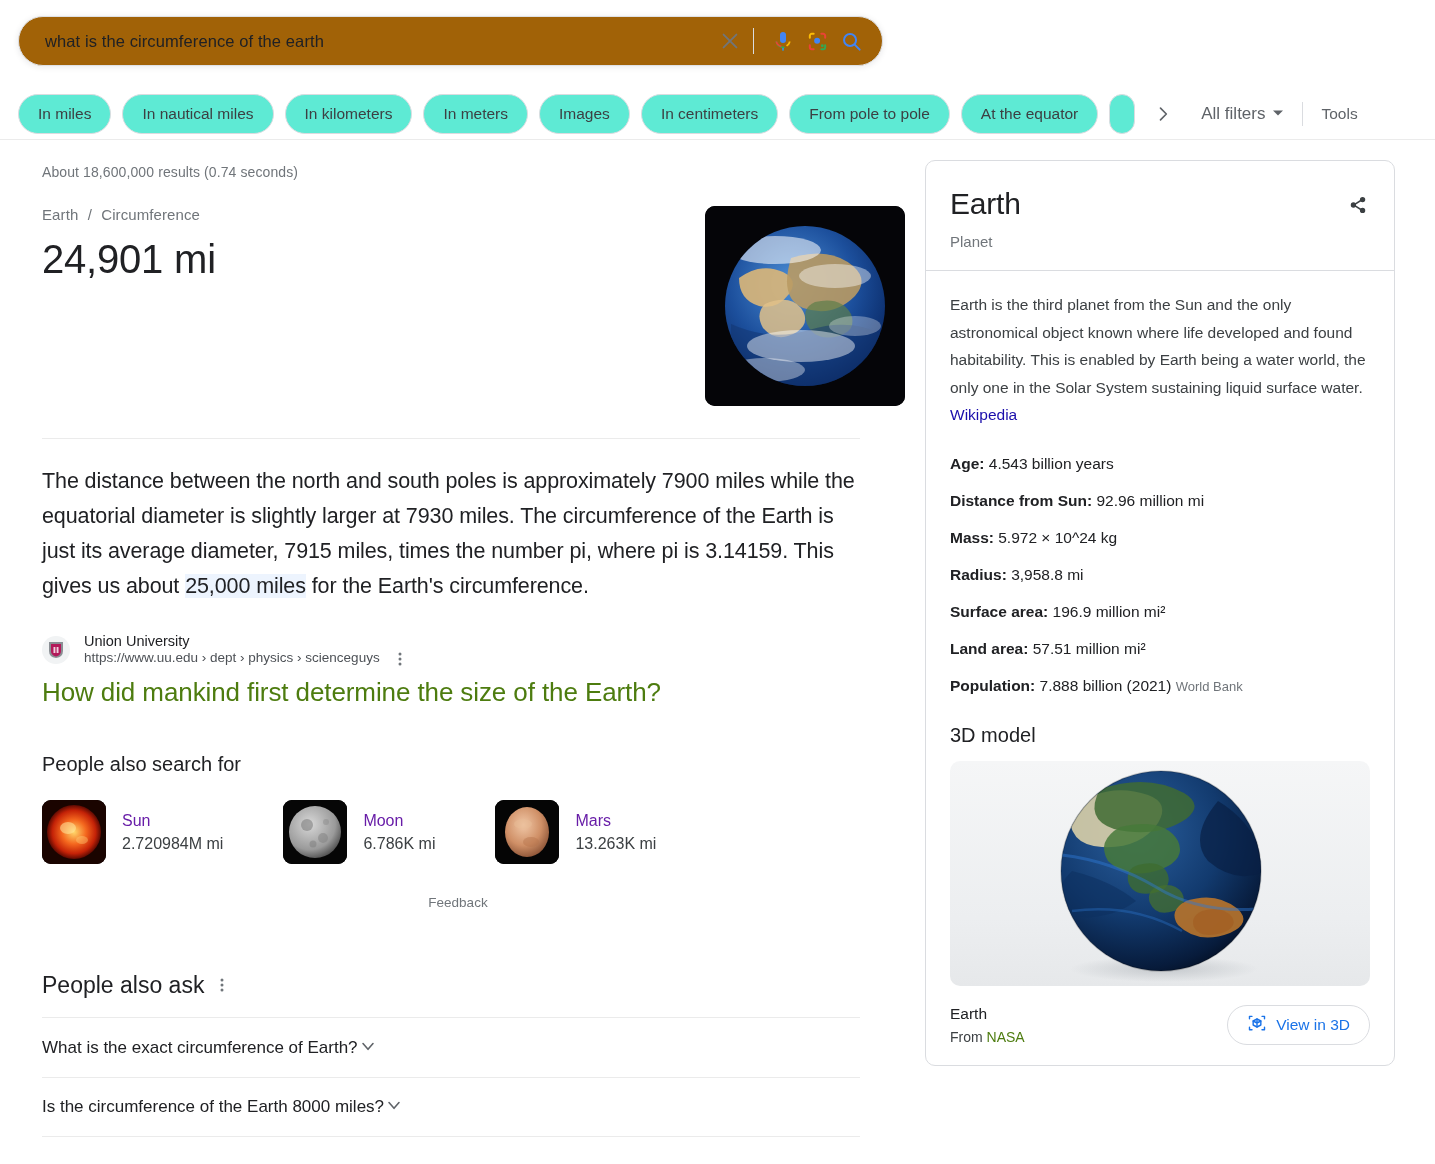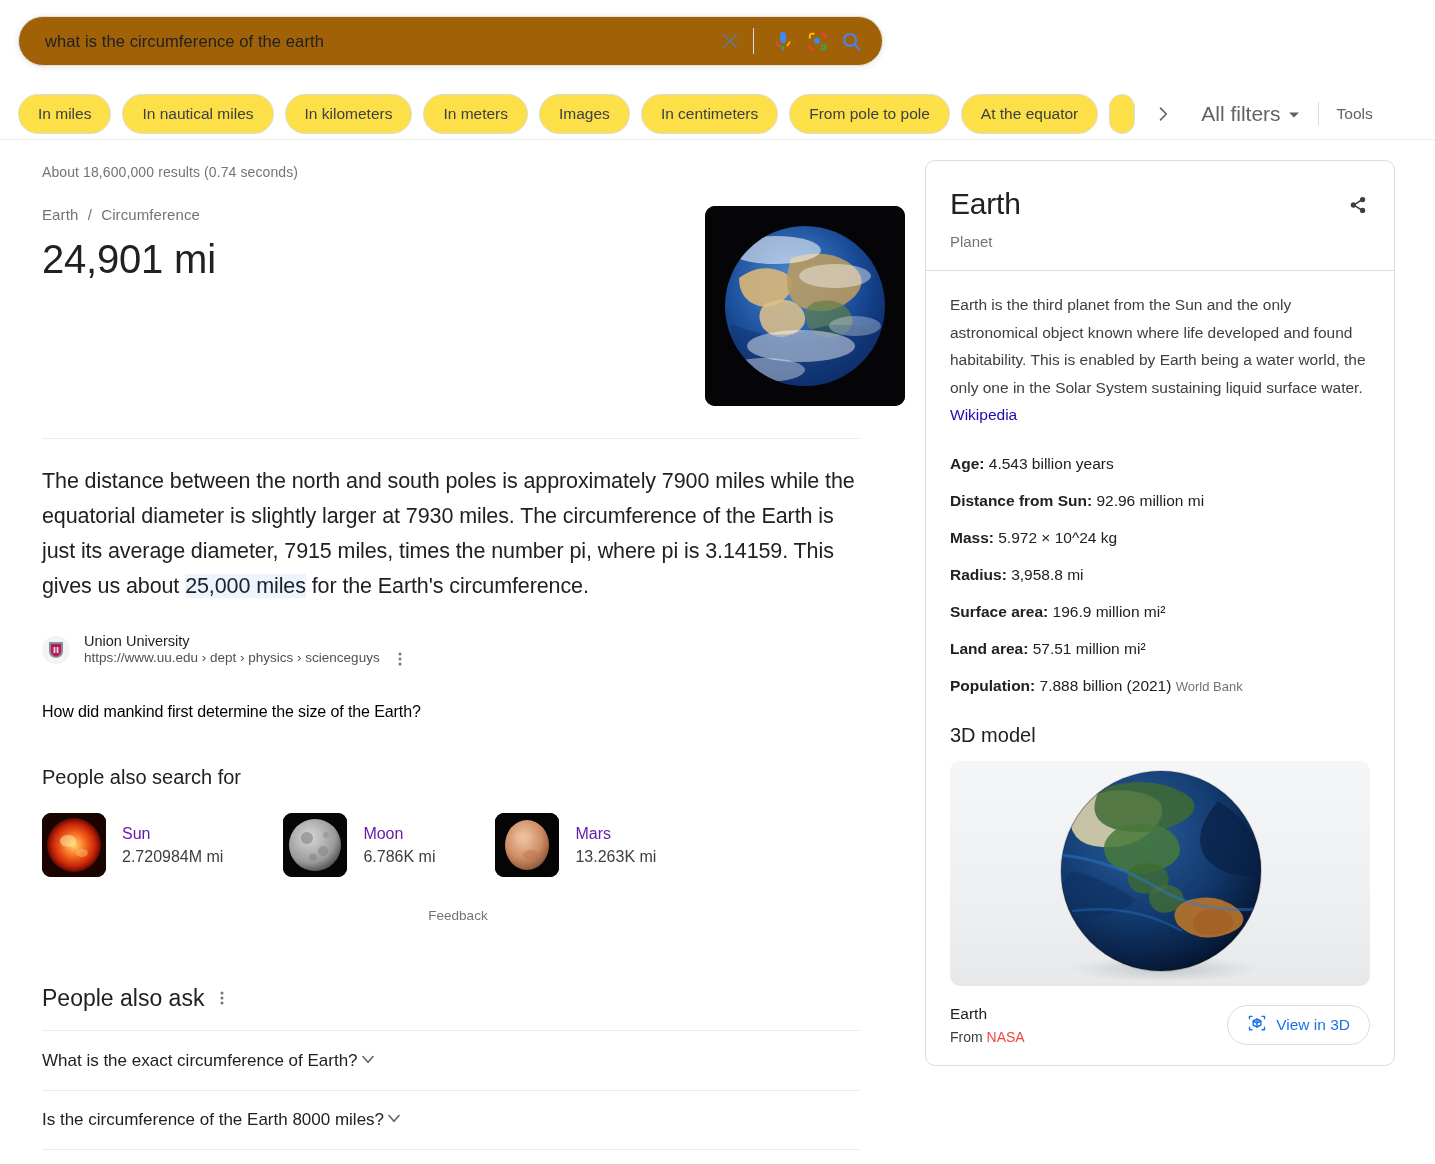--- a/index.html
+++ b/index.html
@@ -45,31 +45,31 @@
     padding: 22px 0 0 18px;
     height: 74px;
     white-space: nowrap;
     position: relative;
   }
   .chip {
     height: 40px; padding: 0 19px;
     border: 1px solid #dadce0; border-radius: 20px;
     display: inline-flex; align-items: center;
     font-size: 15.5px; color: #3c4043;
-    margin-right: 11px; cursor: pointer; background: #fde047;
+    margin-right: 11px; cursor: pointer; background: #5eead4;
     flex: none;
   }
   .chip-partial { width: 26px; padding: 0; overflow: hidden; margin-right: 0; }
   .chip-next {
     width: 44px; height: 40px; display: flex; align-items: center; justify-content: center;
     cursor: pointer; color: #5f6368; flex: none; margin-left: 6px;
   }
   .allfilters {
     display: flex; align-items: center; gap: 7px;
-    font-size: 21px; color: #5f6368; cursor: pointer;
+    font-size: 17px; color: #5f6368; cursor: pointer;
     margin-left: 16px; flex: none;
   }
   .hdivide { width: 1px; height: 24px; background: #dadce0; margin: 0 18px; flex: none; }
   .tools { font-size: 15.5px; color: #5f6368; cursor: pointer; flex: none; }
   .headerline { position: absolute; left: 0; right: 0; bottom: 0; height: 1px; background: #ebebeb; }
 
   
   .content { display: flex; padding: 0 0 0 0; }
   .left-col { width: 905px; padding: 24px 0 0 42px; }
   .right-col { width: 530px; padding: 20px 0 0 0; }
@@ -103,21 +103,21 @@
   .source { display: flex; align-items: center; margin-top: 28px; }
   .favicon {
     width: 28px; height: 28px; border-radius: 50%; background: #f1f3f4;
     display: flex; align-items: center; justify-content: center; flex: none;
   }
   .src-text { margin-left: 14px; line-height: 1.25; }
   .src-name { font-size: 14.5px; color: #202124; }
   .src-url { font-size: 13.5px; color: #4d5156; display: flex; align-items: center; }
   .kebab { margin-left: 12px; cursor: pointer; display: inline-flex; }
   .result-title {
-    font-size: 16px; color: #000000; margin-top: 36px; cursor: pointer;
+    font-size: 26px; color: #4d7c0f; margin-top: 10px; cursor: pointer;
     letter-spacing: -.1px;
   }
 
   
   .pasf-head { font-size: 20px; color: #202124; margin-top: 45px; }
   .pasf-row { display: flex; margin-top: 24px; }
   .pasf-item { display: flex; align-items: center; margin-right: 60px; cursor: pointer; }
   .pasf-thumb { width: 64px; height: 64px; border-radius: 9px; overflow: hidden; background: #000; flex: none; }
   .pasf-txt { margin-left: 16px; line-height: 1.45; }
   .pasf-name { font-size: 16px; color: #681da8; }
@@ -166,21 +166,21 @@
   .kp-src a { color: #70757a; text-decoration: none; cursor: pointer; }
   .kp-3d-head { font-size: 20px; color: #202124; margin: 26px 0 14px 0; }
   .kp-3d-img {
     height: 225px; border-radius: 10px; overflow: hidden; position: relative;
     background: linear-gradient(180deg,#f5f6f7 0%, #eceef0 70%, #e6e8ea 100%);
     cursor: pointer;
   }
   .kp-3d-foot { display: flex; align-items: center; justify-content: space-between; margin-top: 16px; padding-bottom: 16px; }
   .kp-3d-label { font-size: 15.5px; color: #202124; line-height: 1.6; }
   .kp-3d-from { font-size: 14px; color: #3c4043; }
-  .kp-3d-from a { color: #ef4444; cursor: pointer; }
+  .kp-3d-from a { color: #4d7c0f; cursor: pointer; }
   .view3d {
     display: inline-flex; align-items: center; gap: 9px;
     height: 40px; padding: 0 19px; border: 1px solid #dadce0; border-radius: 20px;
     color: #1a73e8; font-size: 15.5px; cursor: pointer; background: #fff;
   }
 </style>
 </head>
 <body>
 
 <div class="searchbar-wrap">

